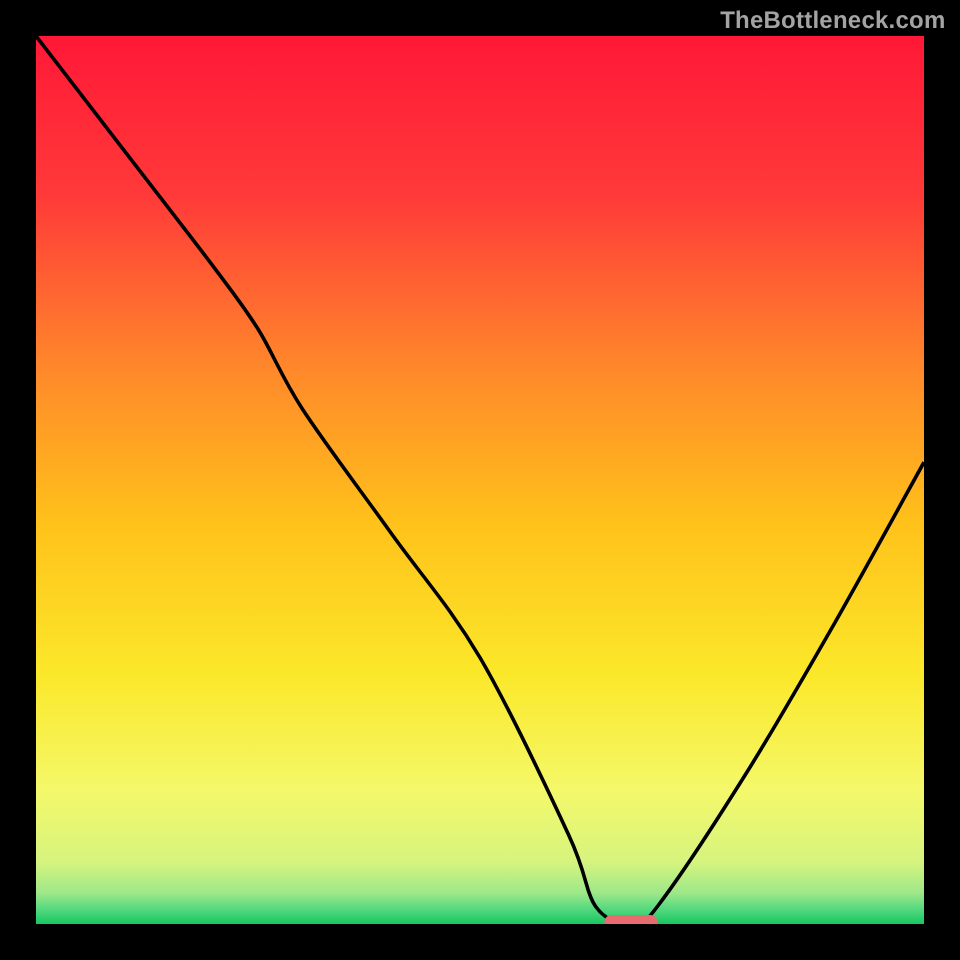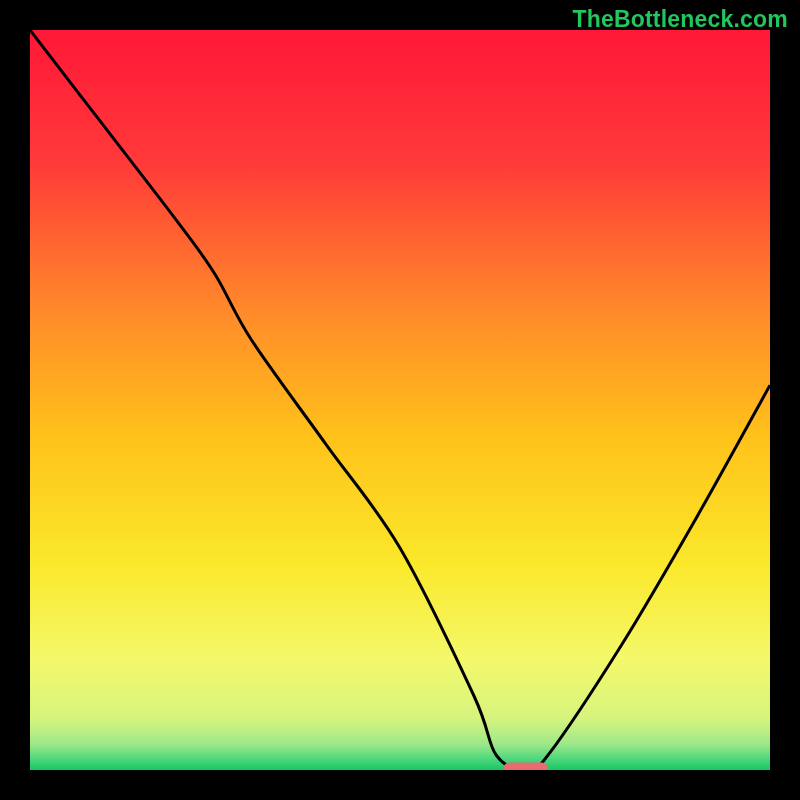--- a/index.html
+++ b/index.html
@@ -14,23 +14,23 @@
 .frame {
   position: relative;
   width: 800px;
   height: 800px;
   background: #000;
 }
 .attribution {
   position: absolute;
   top: 6px;
   right: 12px;
-  font-size: 23px;
+  font-size: 20px;
   font-weight: 600;
-  color: #22c55e;
+  color: #a3a3a3;
   letter-spacing: 0.2px;
 }
 .plot-wrap {
   position: absolute;
   left: 30px;
   top: 30px;
   width: 740px;
   height: 740px;
 }
 svg { display: block; }

